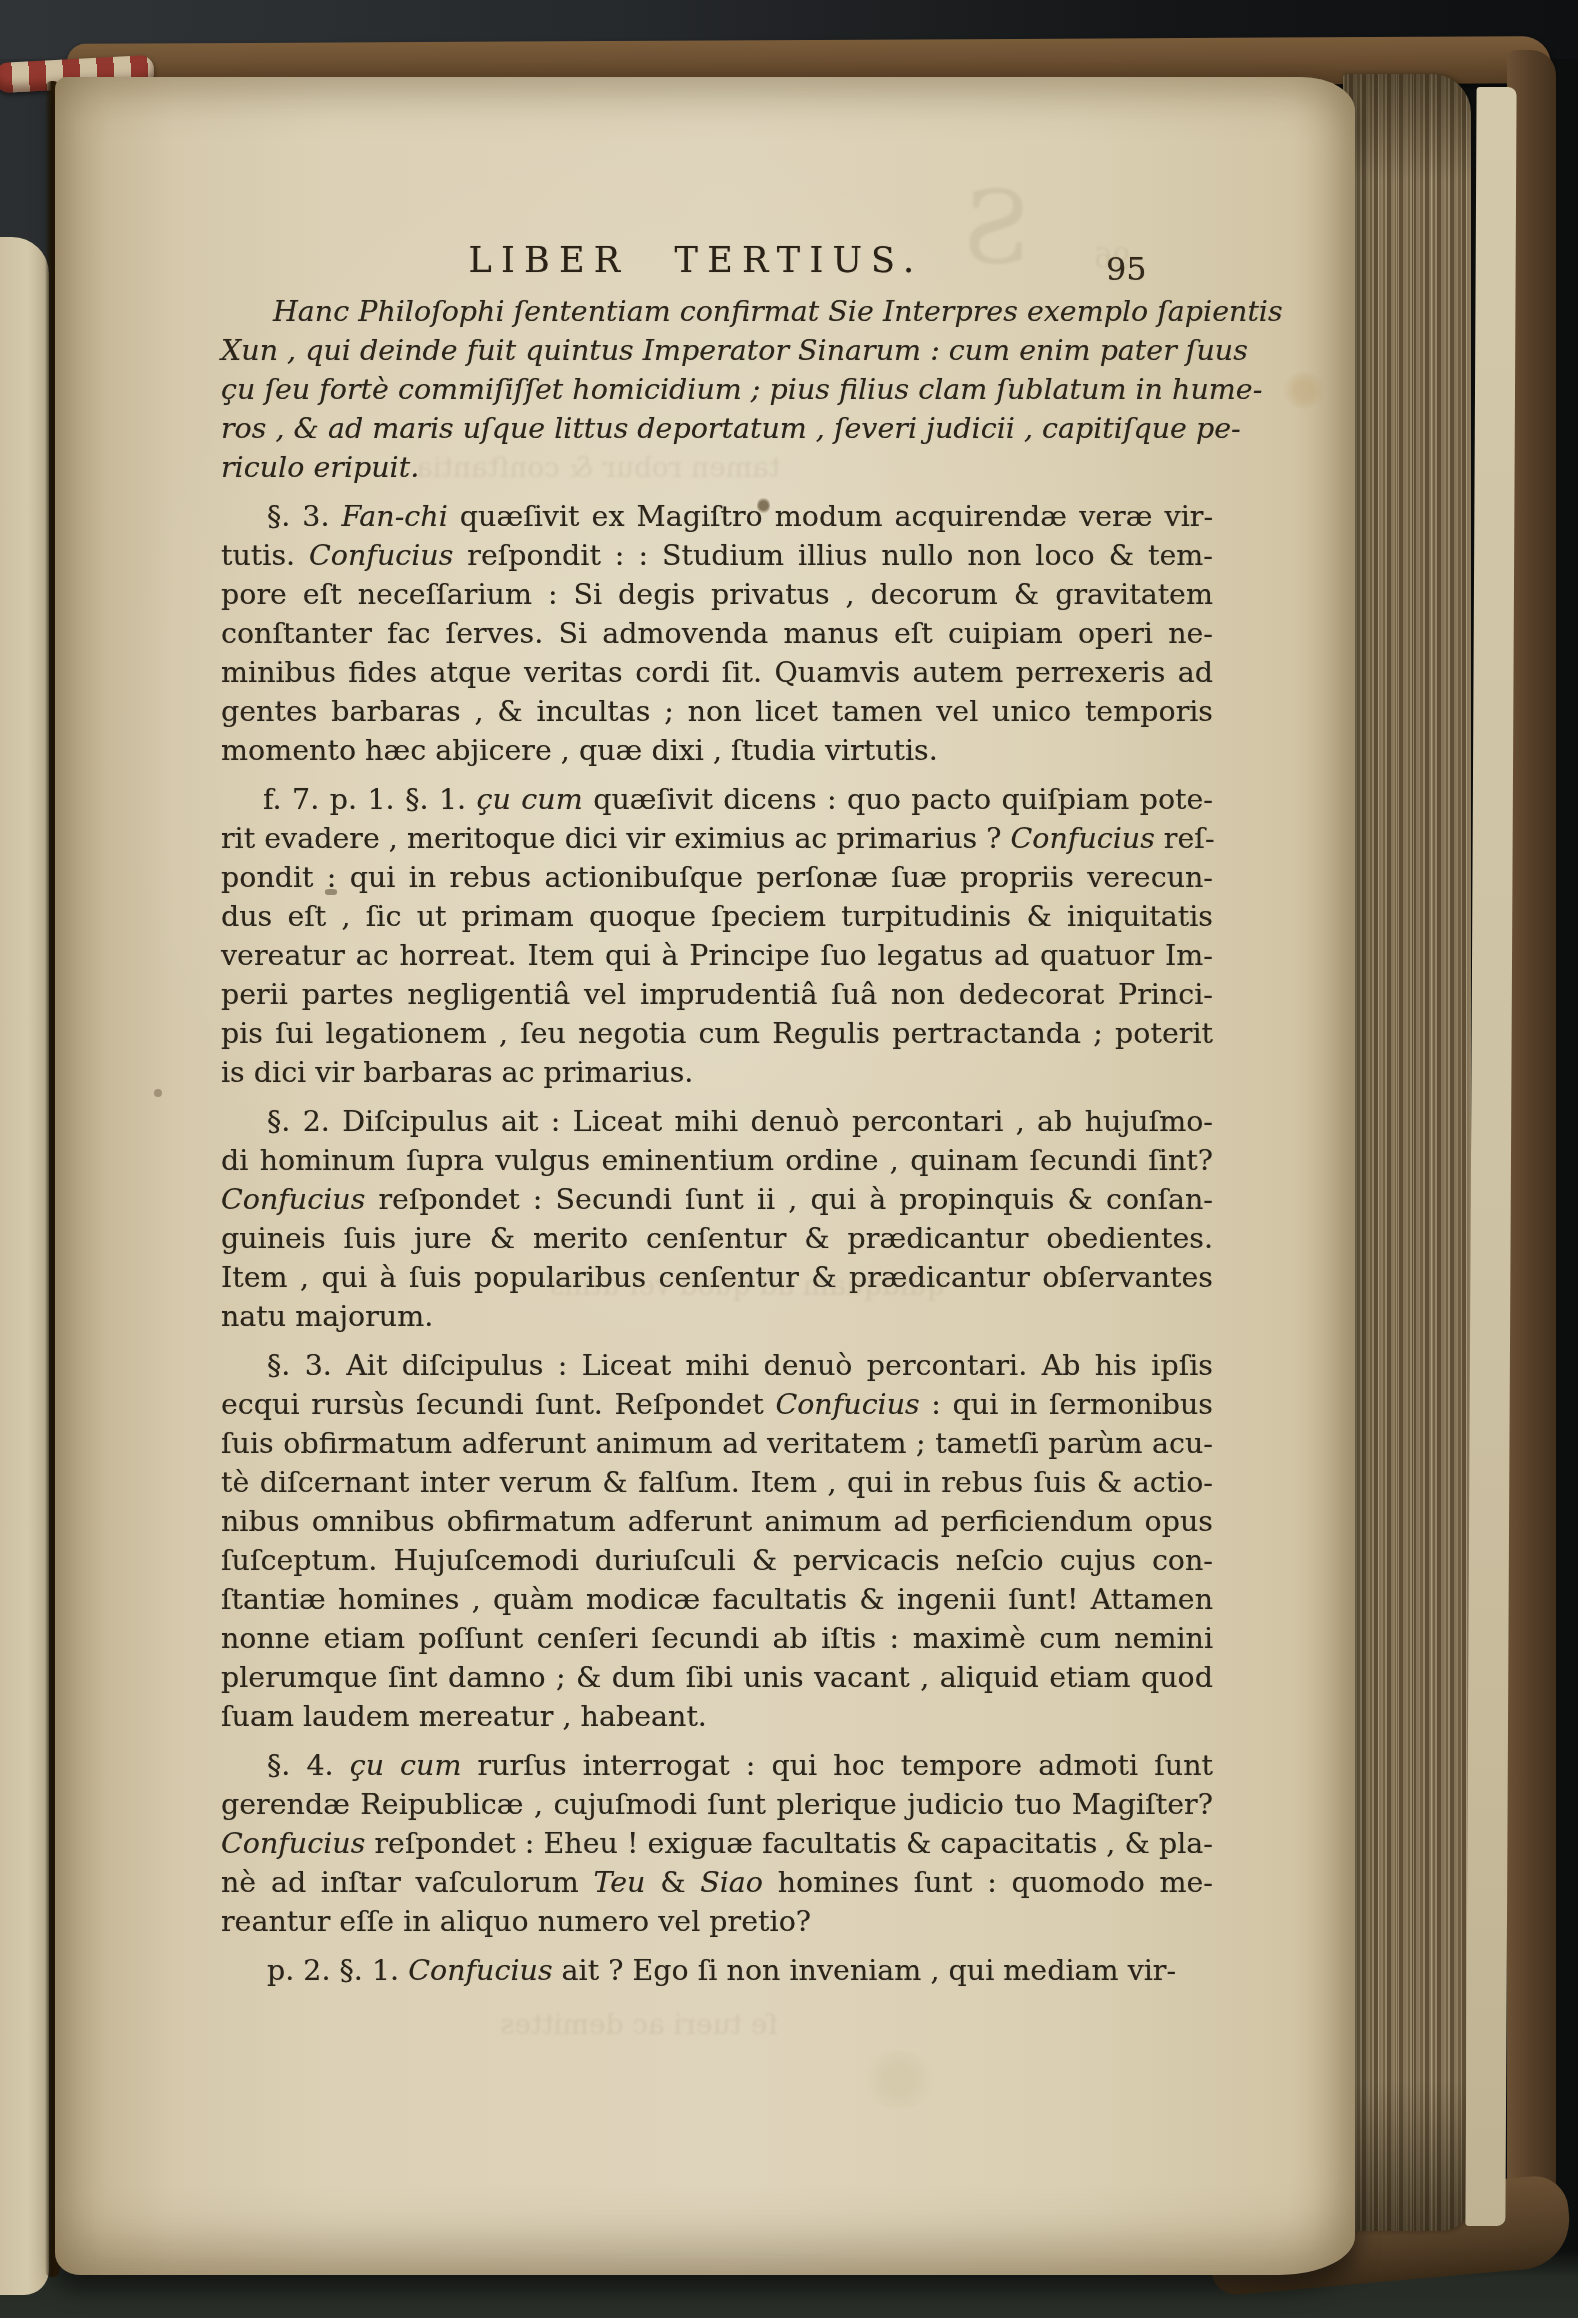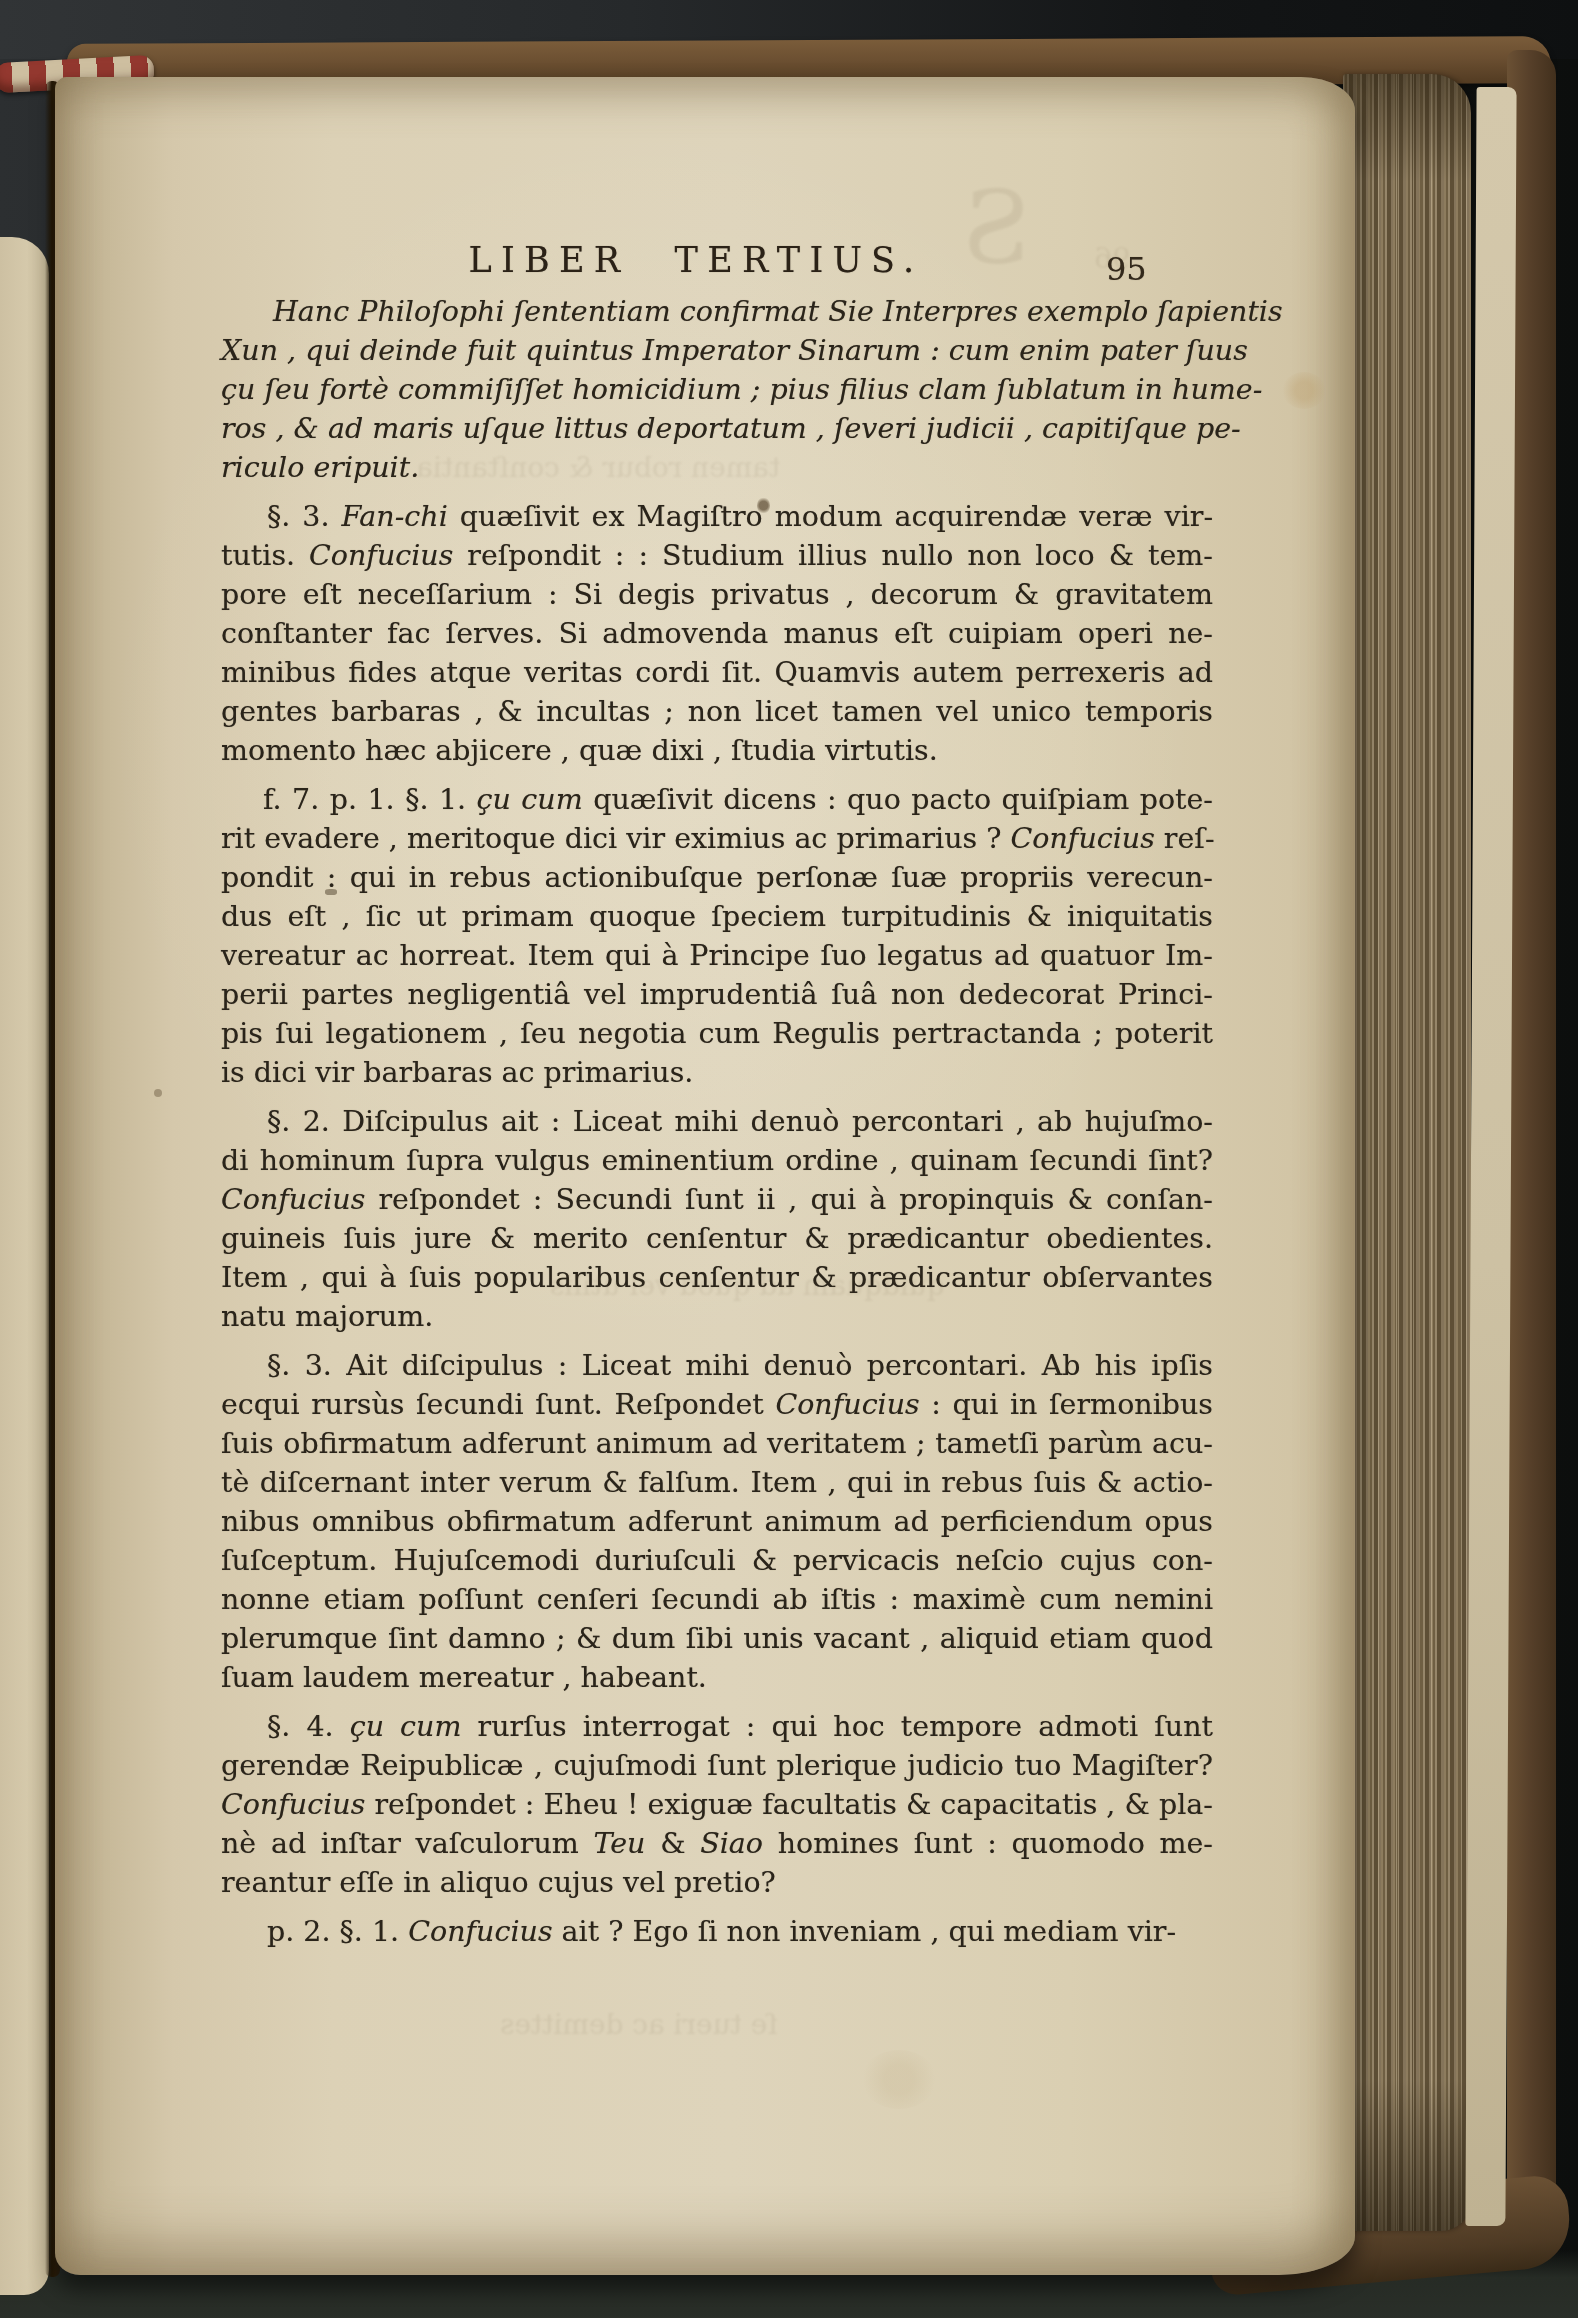--- a/index.html
+++ b/index.html
@@ -154,30 +154,31 @@
           <div class="line"><span>Item , qui à ſuis popularibus cenſentur &amp; prædicantur obſervantes</span></div>
           <div class="line last"><span>natu majorum.</span></div>
         </div>
         <div class="para">
           <div class="line" style="text-indent: 46px;"><span>§. 3. Ait diſcipulus : Liceat mihi denuò percontari. Ab his ipſis</span></div>
           <div class="line"><span>ecqui rursùs ſecundi ſunt. Reſpondet </span><i>Confucius</i><span> : qui in ſermonibus</span></div>
           <div class="line"><span>ſuis obfirmatum adferunt animum ad veritatem ; tametſi parùm acu-</span></div>
           <div class="line"><span>tè diſcernant inter verum &amp; falſum. Item , qui in rebus ſuis &amp; actio-</span></div>
           <div class="line"><span>nibus omnibus obfirmatum adferunt animum ad perficiendum opus</span></div>
           <div class="line"><span>ſuſceptum. Hujuſcemodi duriuſculi &amp; pervicacis neſcio cujus con-</span></div>
+          <div class="line"><span>ſtantiæ homines , quàm modicæ facultatis &amp; ingenii ſunt! Attamen</span></div>
           <div class="line"><span>nonne etiam poſſunt cenſeri ſecundi ab iſtis : maximè cum nemini</span></div>
           <div class="line"><span>plerumque ſint damno ; &amp; dum ſibi unis vacant , aliquid etiam quod</span></div>
           <div class="line last"><span>ſuam laudem mereatur , habeant.</span></div>
         </div>
         <div class="para">
           <div class="line" style="text-indent: 46px;"><span>§. 4. </span><i>çu cum</i><span> rurſus interrogat : qui hoc tempore admoti ſunt</span></div>
           <div class="line"><span>gerendæ Reipublicæ , cujuſmodi ſunt plerique judicio tuo Magiſter?</span></div>
           <div class="line"><i>Confucius</i><span> reſpondet : Eheu ! exiguæ facultatis &amp; capacitatis , &amp; pla-</span></div>
           <div class="line"><span>nè ad inſtar vaſculorum </span><i>Teu</i><span> &amp; </span><i>Siao</i><span> homines ſunt : quomodo me-</span></div>
-          <div class="line last"><span>reantur eſſe in aliquo cujus vel pretio?</span></div>
+          <div class="line last"><span>reantur eſſe in aliquo numero vel pretio?</span></div>
         </div>
         <div class="para">
           <div class="line last" style="text-indent: 46px;"><span>p. 2. §. 1. </span><i>Confucius</i><span> ait ? Ego ſi non inveniam , qui mediam vir-</span></div>
         </div>
       </div>
 
     <div class="stain s1"></div>
     <div class="stain s2"></div>
     <div class="stain s3"></div>
     <div class="stain s4"></div>

